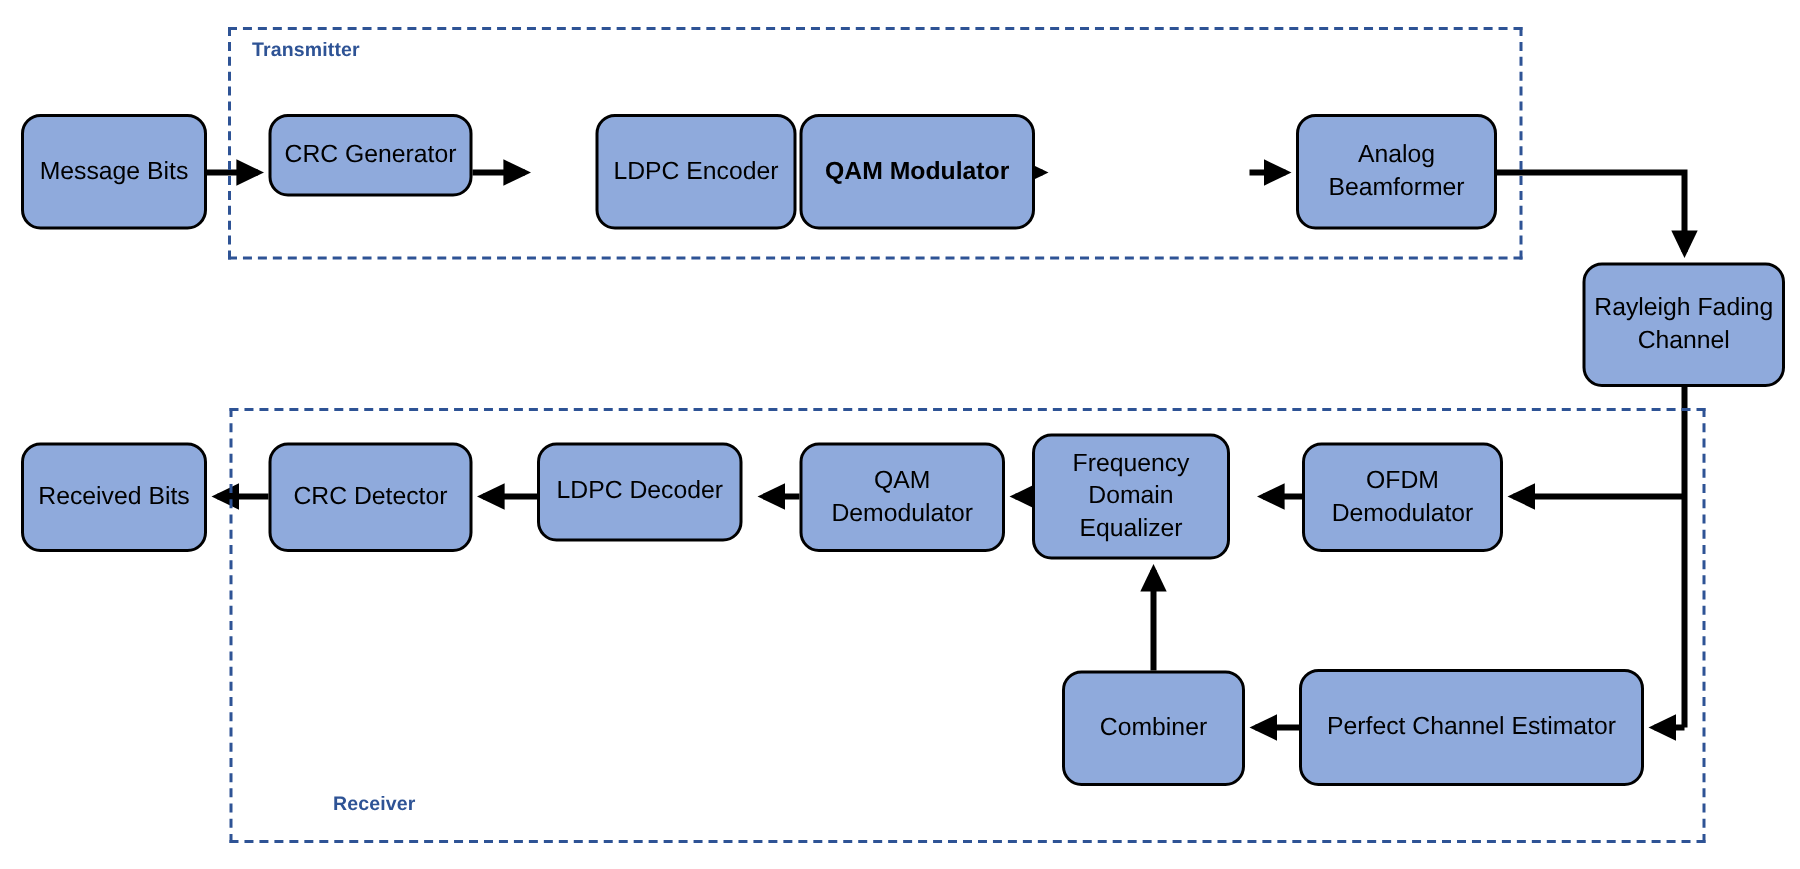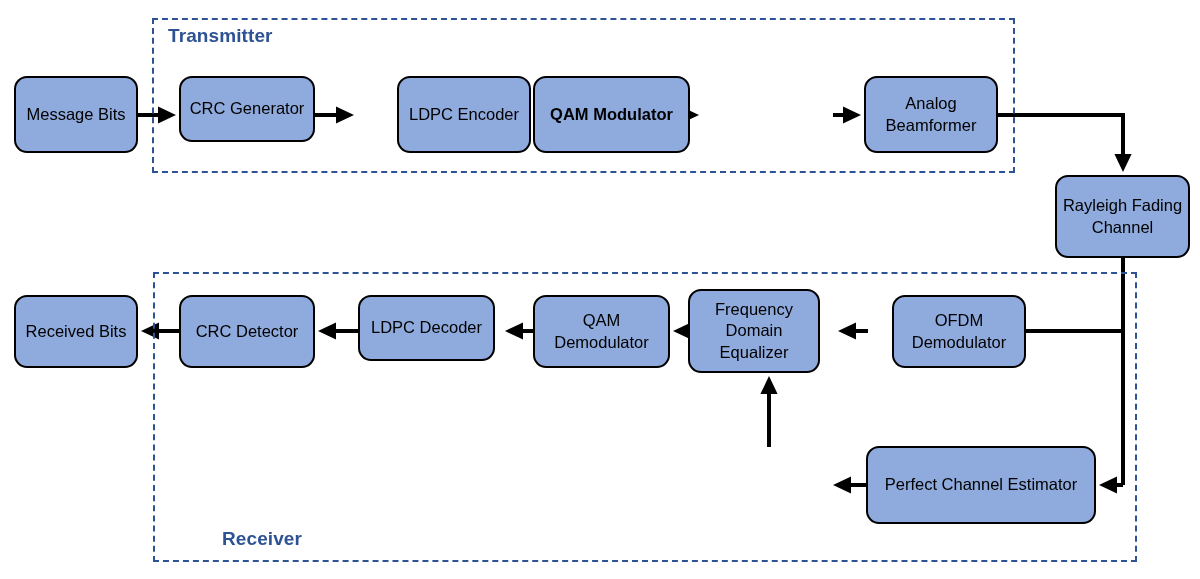--- a/index.html
+++ b/index.html
@@ -18,21 +18,21 @@
   .group-box {
     position: absolute;
     border: 2px dashed #2E5395;
     box-sizing: border-box;
     background: transparent;
   }
   .group-label {
     position: absolute;
     color: #2E5395;
     font-weight: bold;
-    font-size: 19px;
+    font-size: 13px;
     letter-spacing: 0.1px;
     white-space: nowrap;
   }
   .node {
     position: absolute;
     box-sizing: border-box;
     background: #8FAADC;
     border: 2.5px solid #000000;
     border-radius: 13px;
     display: flex;
@@ -102,21 +102,21 @@
   <div class="group-box" style="left:152px; top:18px; width:863px; height:155px;"></div>
   <div class="group-label" style="left:168px; top:25px;">Transmitter</div>
 
   <div class="group-box" style="left:153px; top:272px; width:984px; height:290px;"></div>
   <div class="group-label" style="left:186px; top:528px;margin-left:36px;">Receiver</div>
 
   <div class="node" style="left:14px; top:76px; width:124px; height:77px;">
     <span>Message Bits</span>
   </div>
 
-  <div class="node" style="left:179px; top:76px; width:136px; height:66px;">
+  <div class="node" style="left:179px; top:76px; width:136px; height:55px;">
     <span>CRC Generator</span>
   </div>
 
   <div class="node" style="left:357px; top:76px; width:134px; height:77px;margin-left:40px;">
     <span>LDPC Encoder</span>
   </div>
 
   <div class="node" style="left:533px; top:76px; width:157px; height:77px;font-weight:bold;">
     <span>QAM Modulator</span>
   </div>
@@ -143,22 +143,25 @@
   </div>
 
   <div class="node" style="left:533px; top:295px; width:137px; height:73px;">
     <span>QAM Demodulator</span>
   </div>
 
   <div class="node" style="left:688px; top:289px; width:132px; height:84px;">
     <span>Frequency Domain Equalizer</span>
   </div>
 
-  <div class="node" style="left:868px; top:295px; width:134px; height:73px;margin-left:24px;">
+  <div class="node" style="left:868px; top:295px; width:134px; height:73px;">
     <span>OFDM Demodulator</span>
   </div>
 
+  <div class="node" style="left:708px; top:447px; width:122px; height:77px;">
+    <span>Combiner</span>
+  </div>
 
   <div class="node" style="left:866px; top:446px; width:230px; height:78px;">
     <span>Perfect Channel Estimator</span>
   </div>
 
 </div>
 
 </body></html>

